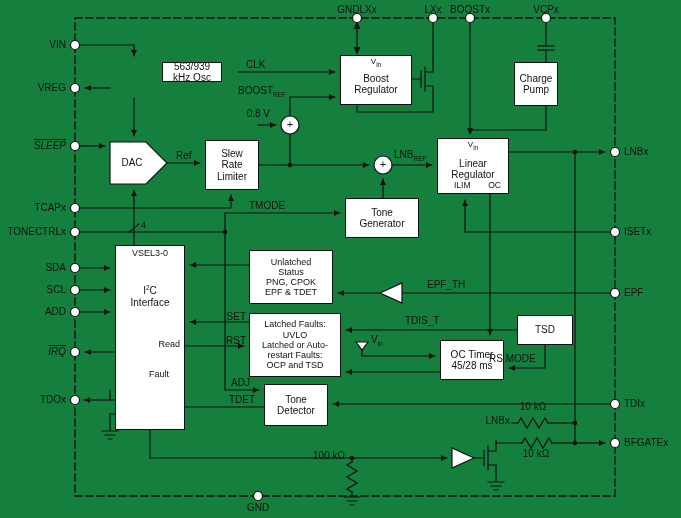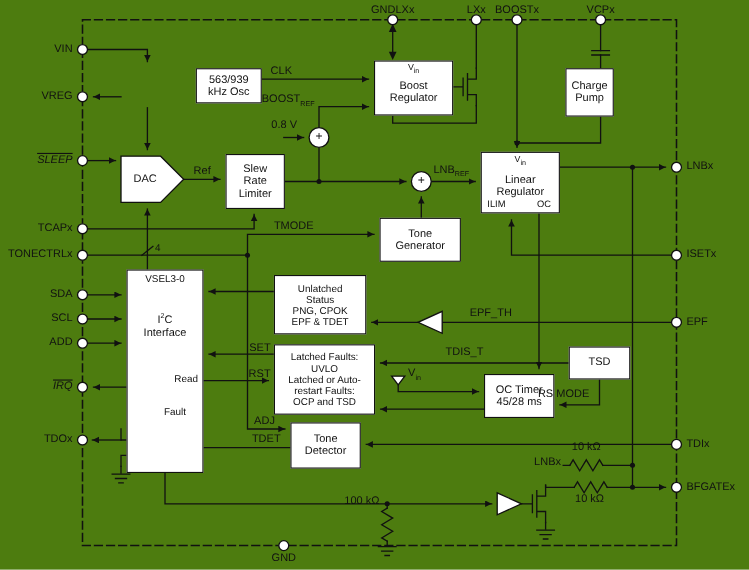--- a/index.html
+++ b/index.html
@@ -1,36 +1,36 @@
 <!DOCTYPE html>
 <html><head>
 <meta charset="utf-8">
 <style>
   html,body{margin:0;padding:0;background:#fff;}
-  #stage{position:relative;width:681px;height:518px;background:#4d7c0f;
+  #stage{position:relative;width:681px;height:518px;background:#15803d;
          font-family:"Liberation Sans",sans-serif;color:#111;overflow:hidden;}
   #wiresvg{position:absolute;left:0;top:0;}
   #wiresvg *{stroke:#111;stroke-width:1.2;fill:none;stroke-linecap:square;}
   #wiresvg .boundary{stroke-dasharray:7 4;stroke-width:1.4;}
   #wiresvg .pin{fill:#fff;}
   #wiresvg .dot{fill:#111;stroke:none;}
   #wiresvg .arrf{fill:#111;stroke:none;}
   .blk{position:absolute;box-sizing:border-box;border:1.4px solid #111;background:#fff;
        display:flex;flex-direction:column;align-items:center;justify-content:center;
        text-align:center;font-size:10px;line-height:1.14;}
   .blk.s9{font-size:9px;}
   .lb{position:absolute;font-size:10px;line-height:1.1;white-space:nowrap;}
   .plft{left:0;width:66px;text-align:right;}
   .prgt{left:624px;}
   .ptop{transform:translateX(-50%);}
   .ov{text-decoration:overline;font-style:italic;}
   .ctr{text-align:center;}
   .rgt{text-align:right;}
   .vintag{position:absolute;top:1px;left:0;right:0;font-size:8px;text-align:center;}
-  .ilim{position:absolute;bottom:2px;left:5px;font-size:8.5px;}
+  .ilim{position:absolute;bottom:2px;left:16px;font-size:8.5px;}
   .ocl{position:absolute;bottom:2px;right:7px;font-size:8.5px;}
   sub{font-size:6.5px;}
   sup{font-size:6.5px;}
   .s9t{font-size:9px;}
 </style>
 </head>
 <body>
 
 <div id="stage">
 
@@ -191,21 +191,21 @@
 <div class="lb plft ov" style="top:346px">IRQ</div>
 <div class="lb plft" style="top:394px">TDOx</div>
 
 <div class="lb prgt" style="top:146px">LNBx</div>
 <div class="lb prgt" style="top:226px">ISETx</div>
 <div class="lb prgt" style="top:287px">EPF</div>
 <div class="lb prgt" style="top:398px">TDIx</div>
 <div class="lb prgt" style="top:437px">BFGATEx</div>
 <div class="lb ptop" style="left:258px;top:502px">GND</div>
 
-<div class="blk" style="left:178px;top:62px;width:60px;height:32px">
+<div class="blk" style="left:162px;top:62px;width:60px;height:20px">
   <span>563/939</span>
   <span>kHz Osc</span>
 </div>
 <div class="blk" style="left:340px;top:55px;width:72px;height:50px;padding-top:8px">
   <span class="vintag"><span>V</span><sub>in</sub></span>
   <span>Boost</span>
   <span>Regulator</span>
 </div>
 <div class="blk" style="left:514px;top:62px;width:44px;height:44px">
   <span>Charge</span>

